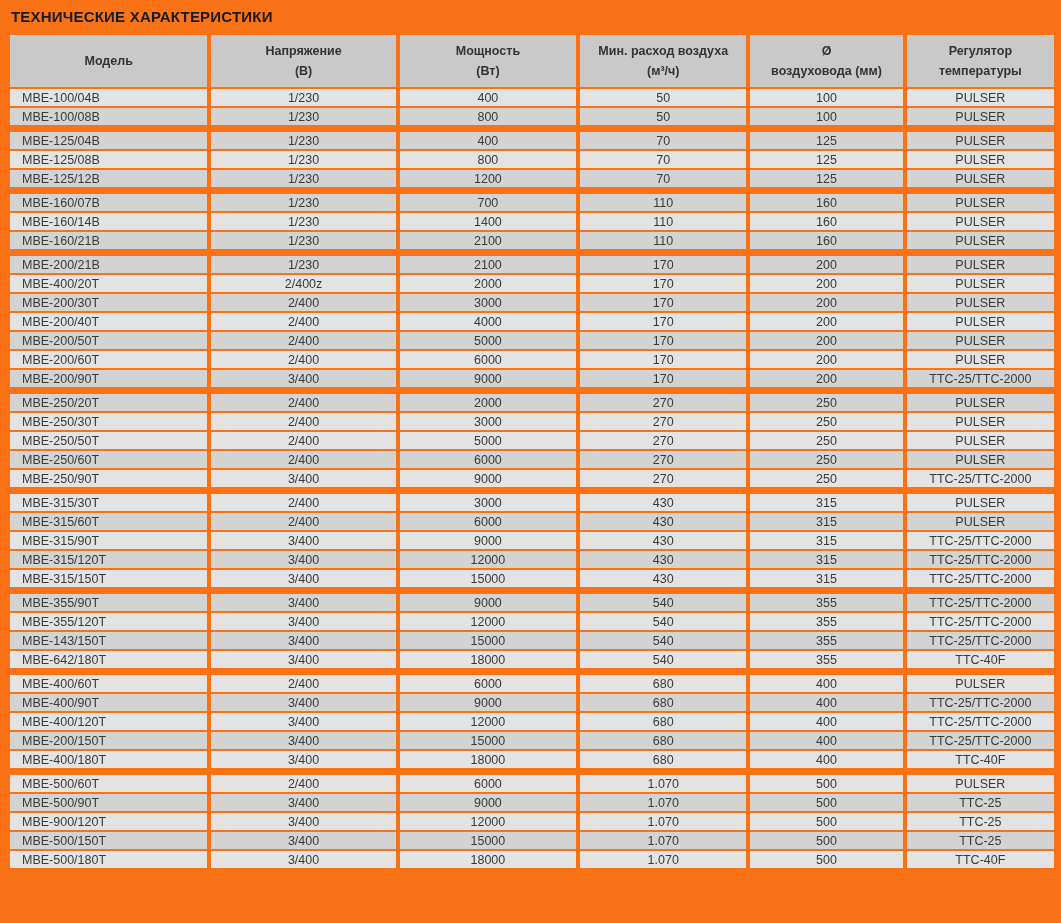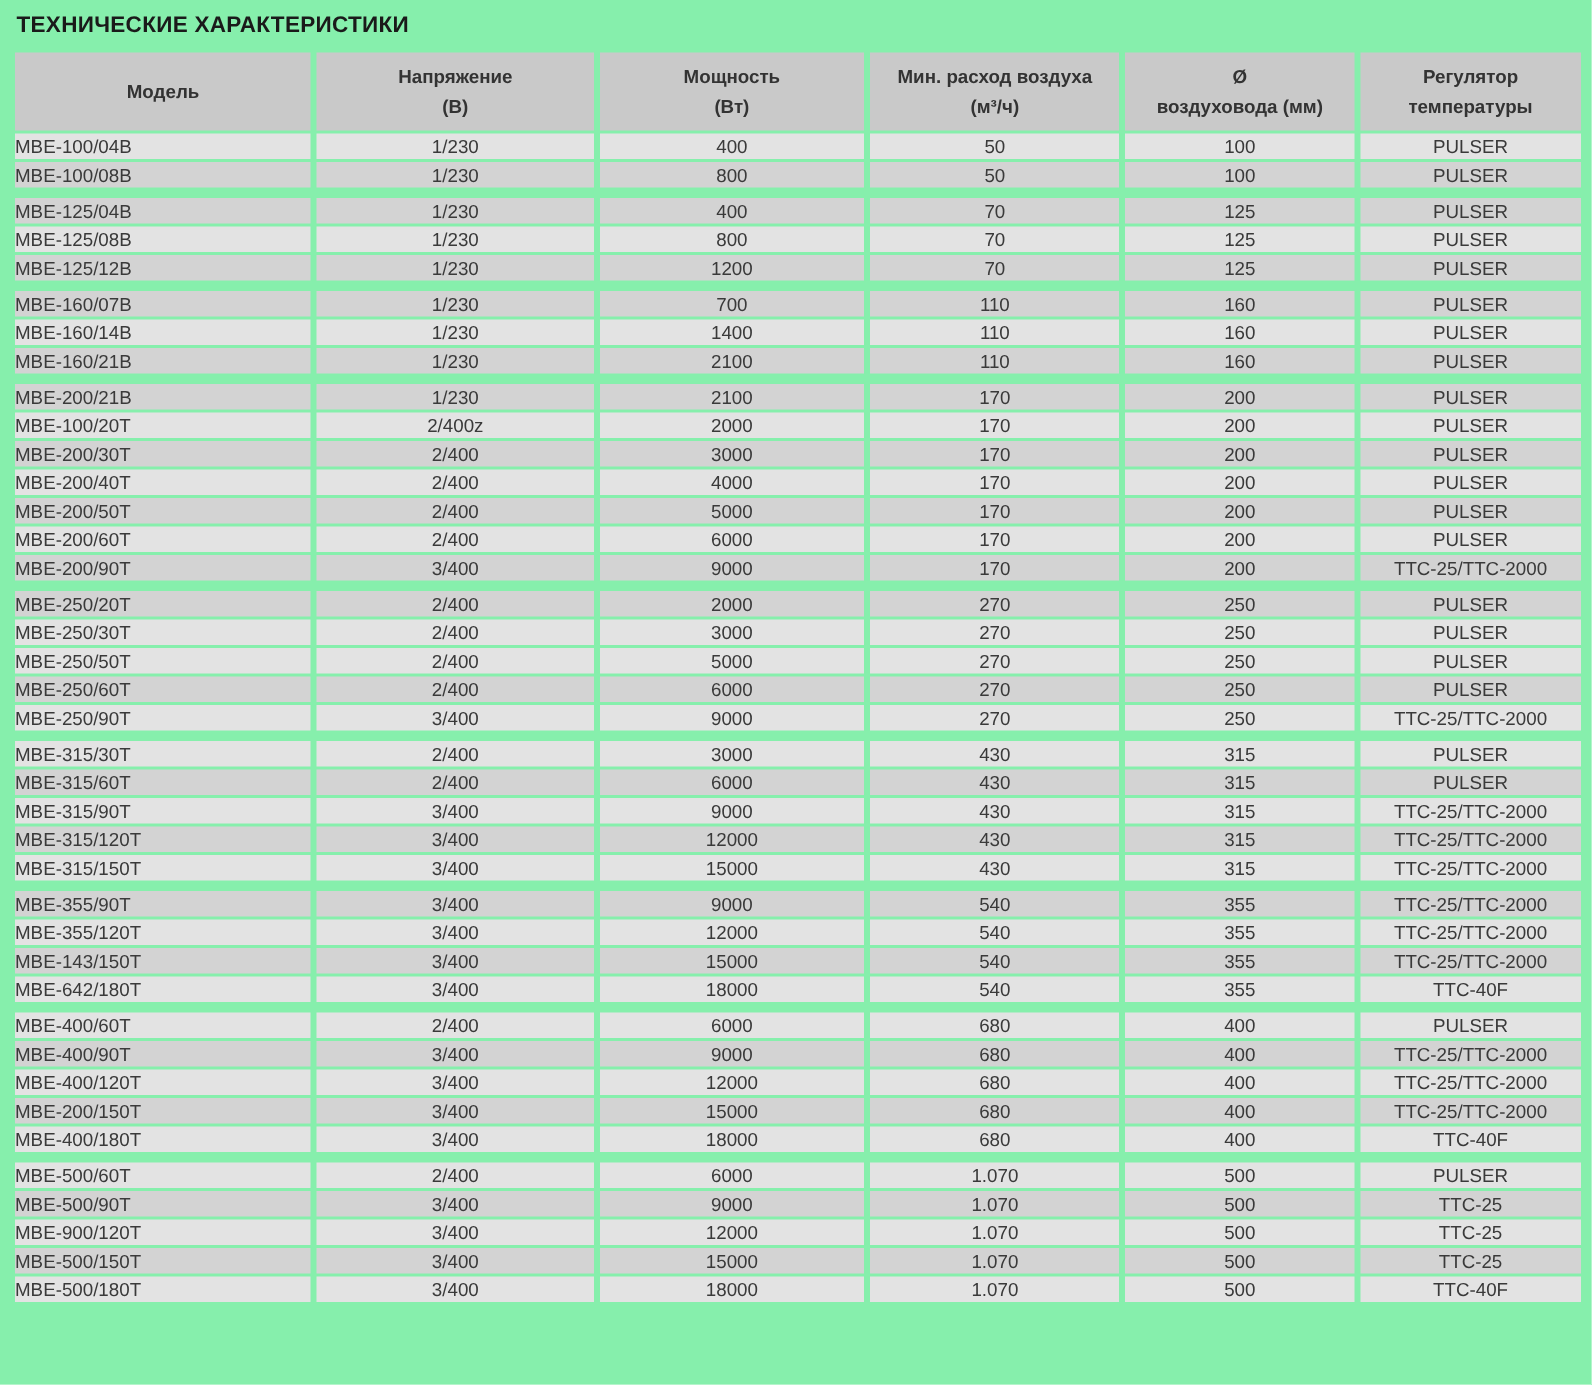--- a/index.html
+++ b/index.html
@@ -6,21 +6,21 @@
     margin: 0;
     padding: 0;
     background: #ffffff;
     font-family: "Liberation Sans", sans-serif;
   }
   .page {
     width: 1061px;
     min-height: 923px;
     box-sizing: border-box;
     padding: 6px 9px 10px 10px;
-    background: #86efac;
+    background: #f97316;
   }
   .title {
     font-size: 15px;
     font-weight: 700;
     color: #1a1a1a;
     letter-spacing: 0.2px;
     margin: 2px 0 8px 1px;
   }
   table.specs {
     border-collapse: separate;
@@ -45,21 +45,21 @@
     color: #3a3a3a;
     height: 17px;
     text-align: center;
     vertical-align: middle;
     padding: 0 4px;
     white-space: nowrap;
     overflow: hidden;
   }
   table.specs td.model-cell {
     text-align: left;
-    padding-left: 0;
+    padding-left: 12px;
   }
   tr.row-light td { background: #e3e3e3; }
   tr.row-dark  td { background: #d3d3d3; }
   tr.spacer td {
     background: transparent;
     height: 3px;
     padding: 0;
   }
   .hdr-line { display: block; }
 </style>
@@ -181,21 +181,21 @@
         </tr>
         <tr class="row-dark">
           <td class="model-cell">MBE-200/21B</td>
           <td>1/230</td>
           <td>2100</td>
           <td>170</td>
           <td>200</td>
           <td>PULSER</td>
         </tr>
         <tr class="row-light">
-          <td class="model-cell">MBE-100/20T</td>
+          <td class="model-cell">MBE-400/20T</td>
           <td>2/400z</td>
           <td>2000</td>
           <td>170</td>
           <td>200</td>
           <td>PULSER</td>
         </tr>
         <tr class="row-dark">
           <td class="model-cell">MBE-200/30T</td>
           <td>2/400</td>
           <td>3000</td>

